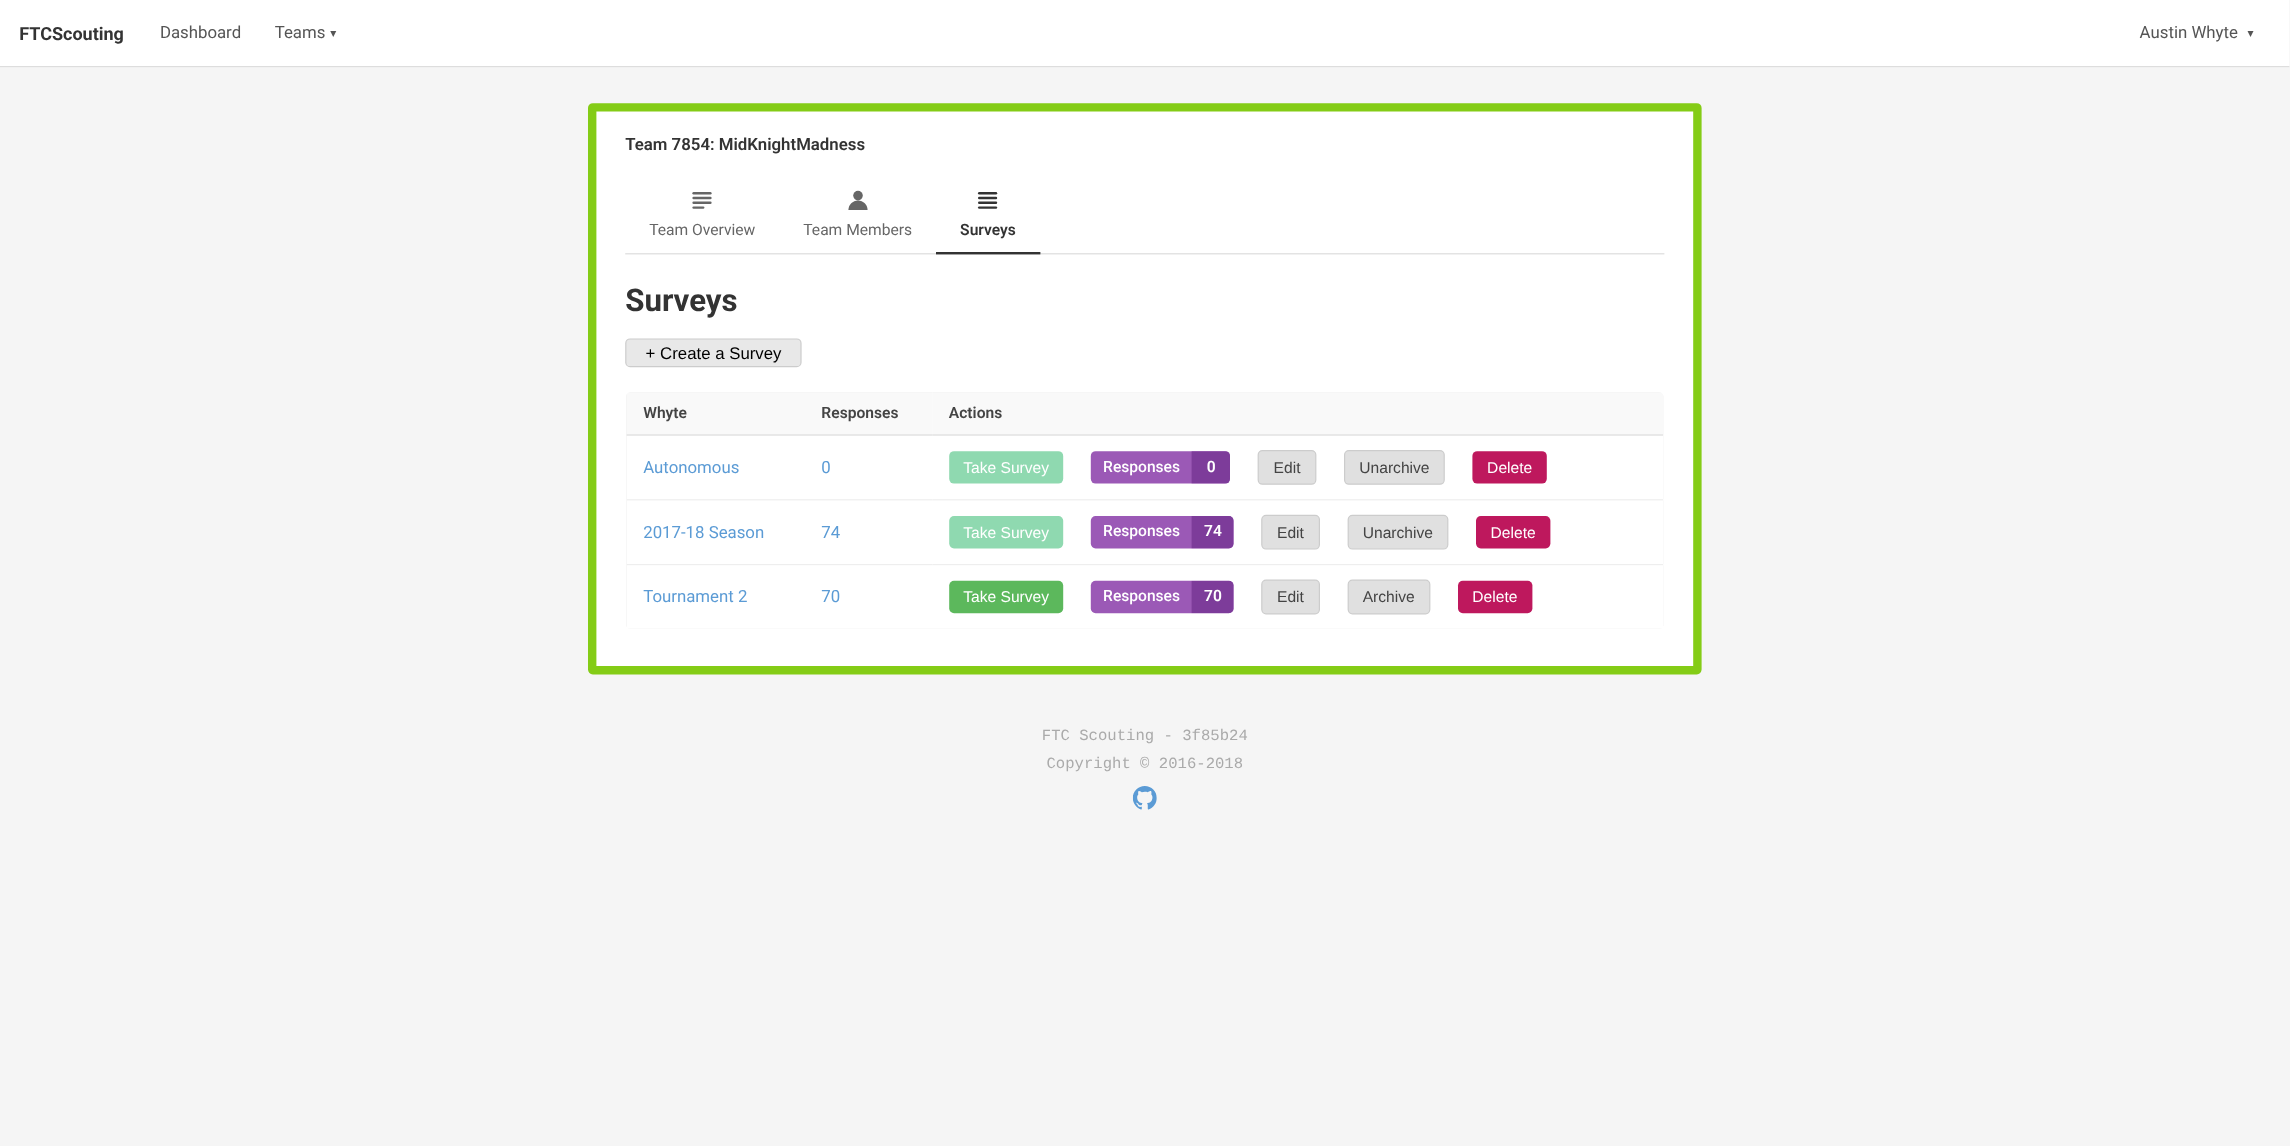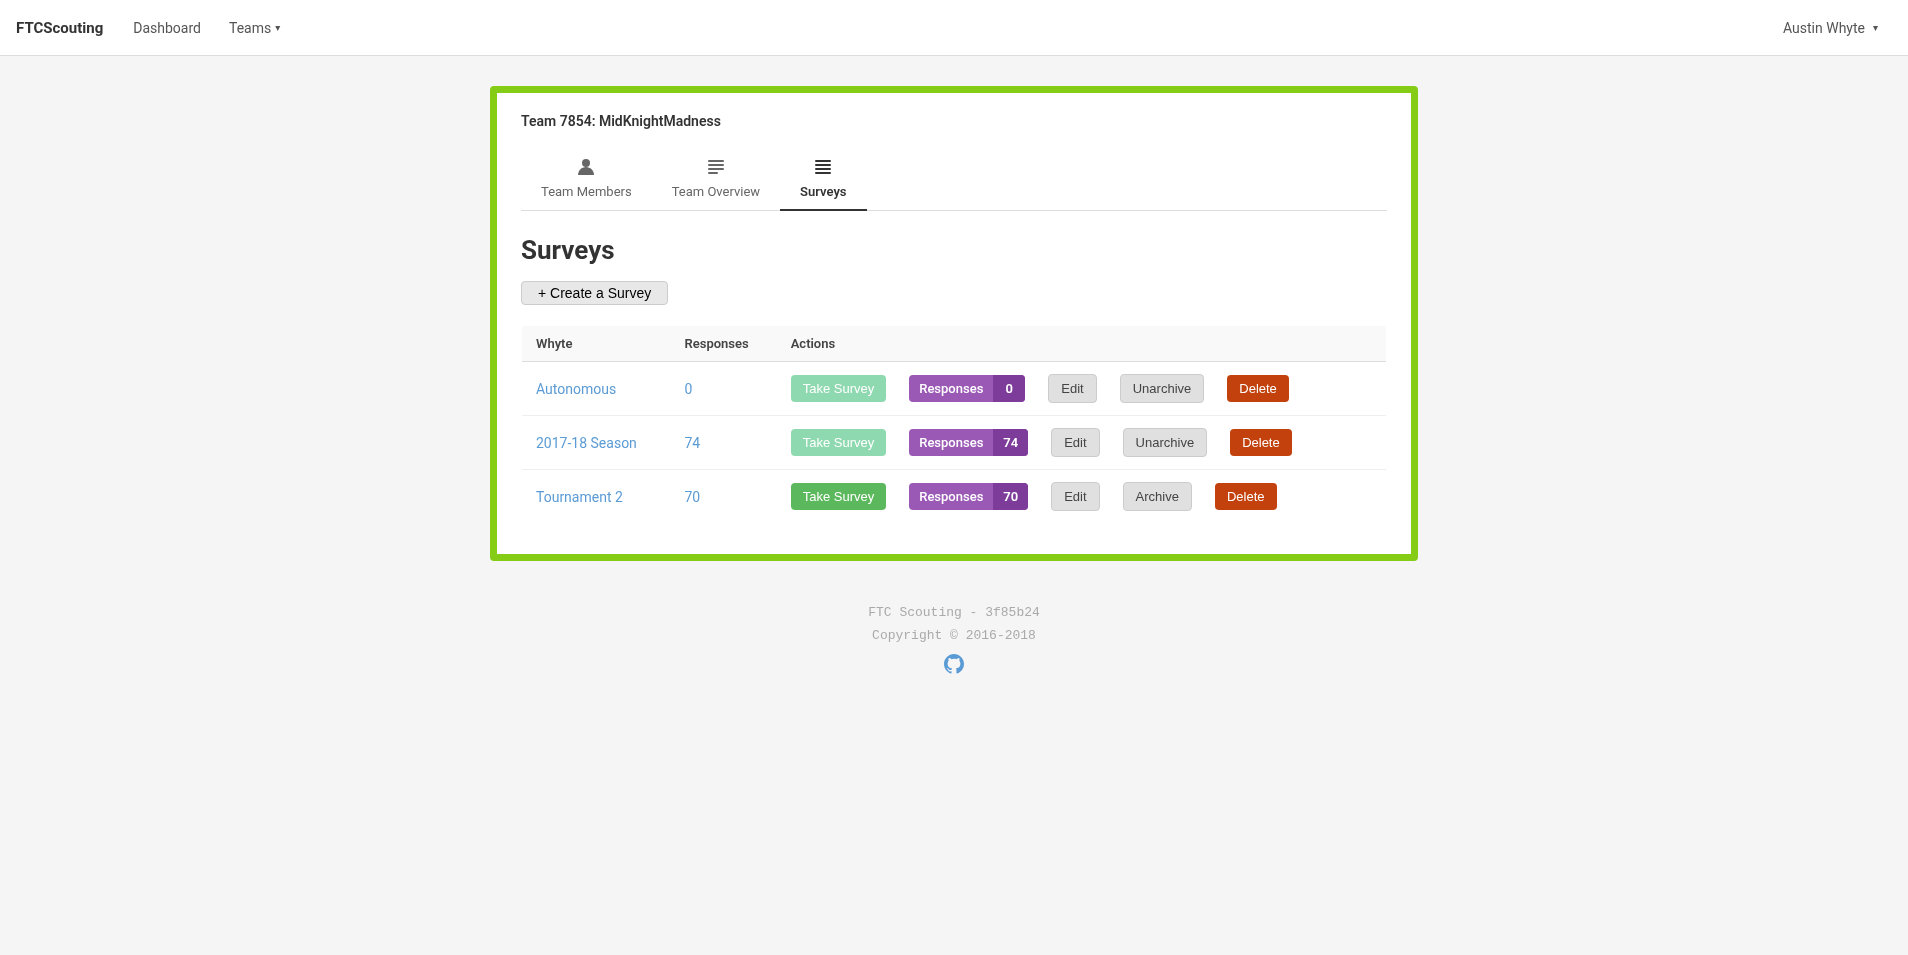--- a/index.html
+++ b/index.html
@@ -211,21 +211,21 @@
       border: 1px solid #ccc;
     }
 
     .btn-archive {
       background: #e0e0e0;
       color: #444;
       border: 1px solid #ccc;
     }
 
     .btn-delete {
-      background: #c2410c;
+      background: #be185d;
       color: #fff;
     }
 
     
     .footer {
       text-align: center;
       margin-top: 40px;
       color: #aaa;
       font-size: 13px;
       line-height: 1.8;
@@ -263,36 +263,36 @@
 <div class="main-content">
   <div class="team-card">
     
     <div class="team-title">Team 7854: MidKnightMadness</div>
 
     
     <div class="tabs">
       <div class="tab">
         <span class="tab-icon">
           <svg width="20" height="20" viewBox="0 0 20 20" fill="currentColor">
-            <circle cx="10" cy="6" r="4"></circle>
-            <path d="M2 18c0-4.4 3.6-8 8-8s8 3.6 8 8H2z"></path>
-          </svg>
-        </span>
-        <span>Team Members</span>
-      </div>
-      <div class="tab">
-        <span class="tab-icon">
-          <svg width="20" height="20" viewBox="0 0 20 20" fill="currentColor">
             <rect x="2" y="3" width="16" height="2" rx="1"></rect>
             <rect x="2" y="7" width="16" height="2" rx="1"></rect>
             <rect x="2" y="11" width="16" height="2" rx="1"></rect>
             <rect x="2" y="15" width="10" height="2" rx="1"></rect>
           </svg>
         </span>
         <span>Team Overview</span>
+      </div>
+      <div class="tab">
+        <span class="tab-icon">
+          <svg width="20" height="20" viewBox="0 0 20 20" fill="currentColor">
+            <circle cx="10" cy="6" r="4"></circle>
+            <path d="M2 18c0-4.4 3.6-8 8-8s8 3.6 8 8H2z"></path>
+          </svg>
+        </span>
+        <span>Team Members</span>
       </div>
       <div class="tab active">
         <span class="tab-icon">
           <svg width="20" height="20" viewBox="0 0 20 20" fill="currentColor">
             <rect x="2" y="3" width="16" height="2" rx="1"></rect>
             <rect x="2" y="7" width="16" height="2" rx="1"></rect>
             <rect x="2" y="11" width="16" height="2" rx="1"></rect>
             <rect x="2" y="15" width="16" height="2" rx="1"></rect>
           </svg>
         </span>

